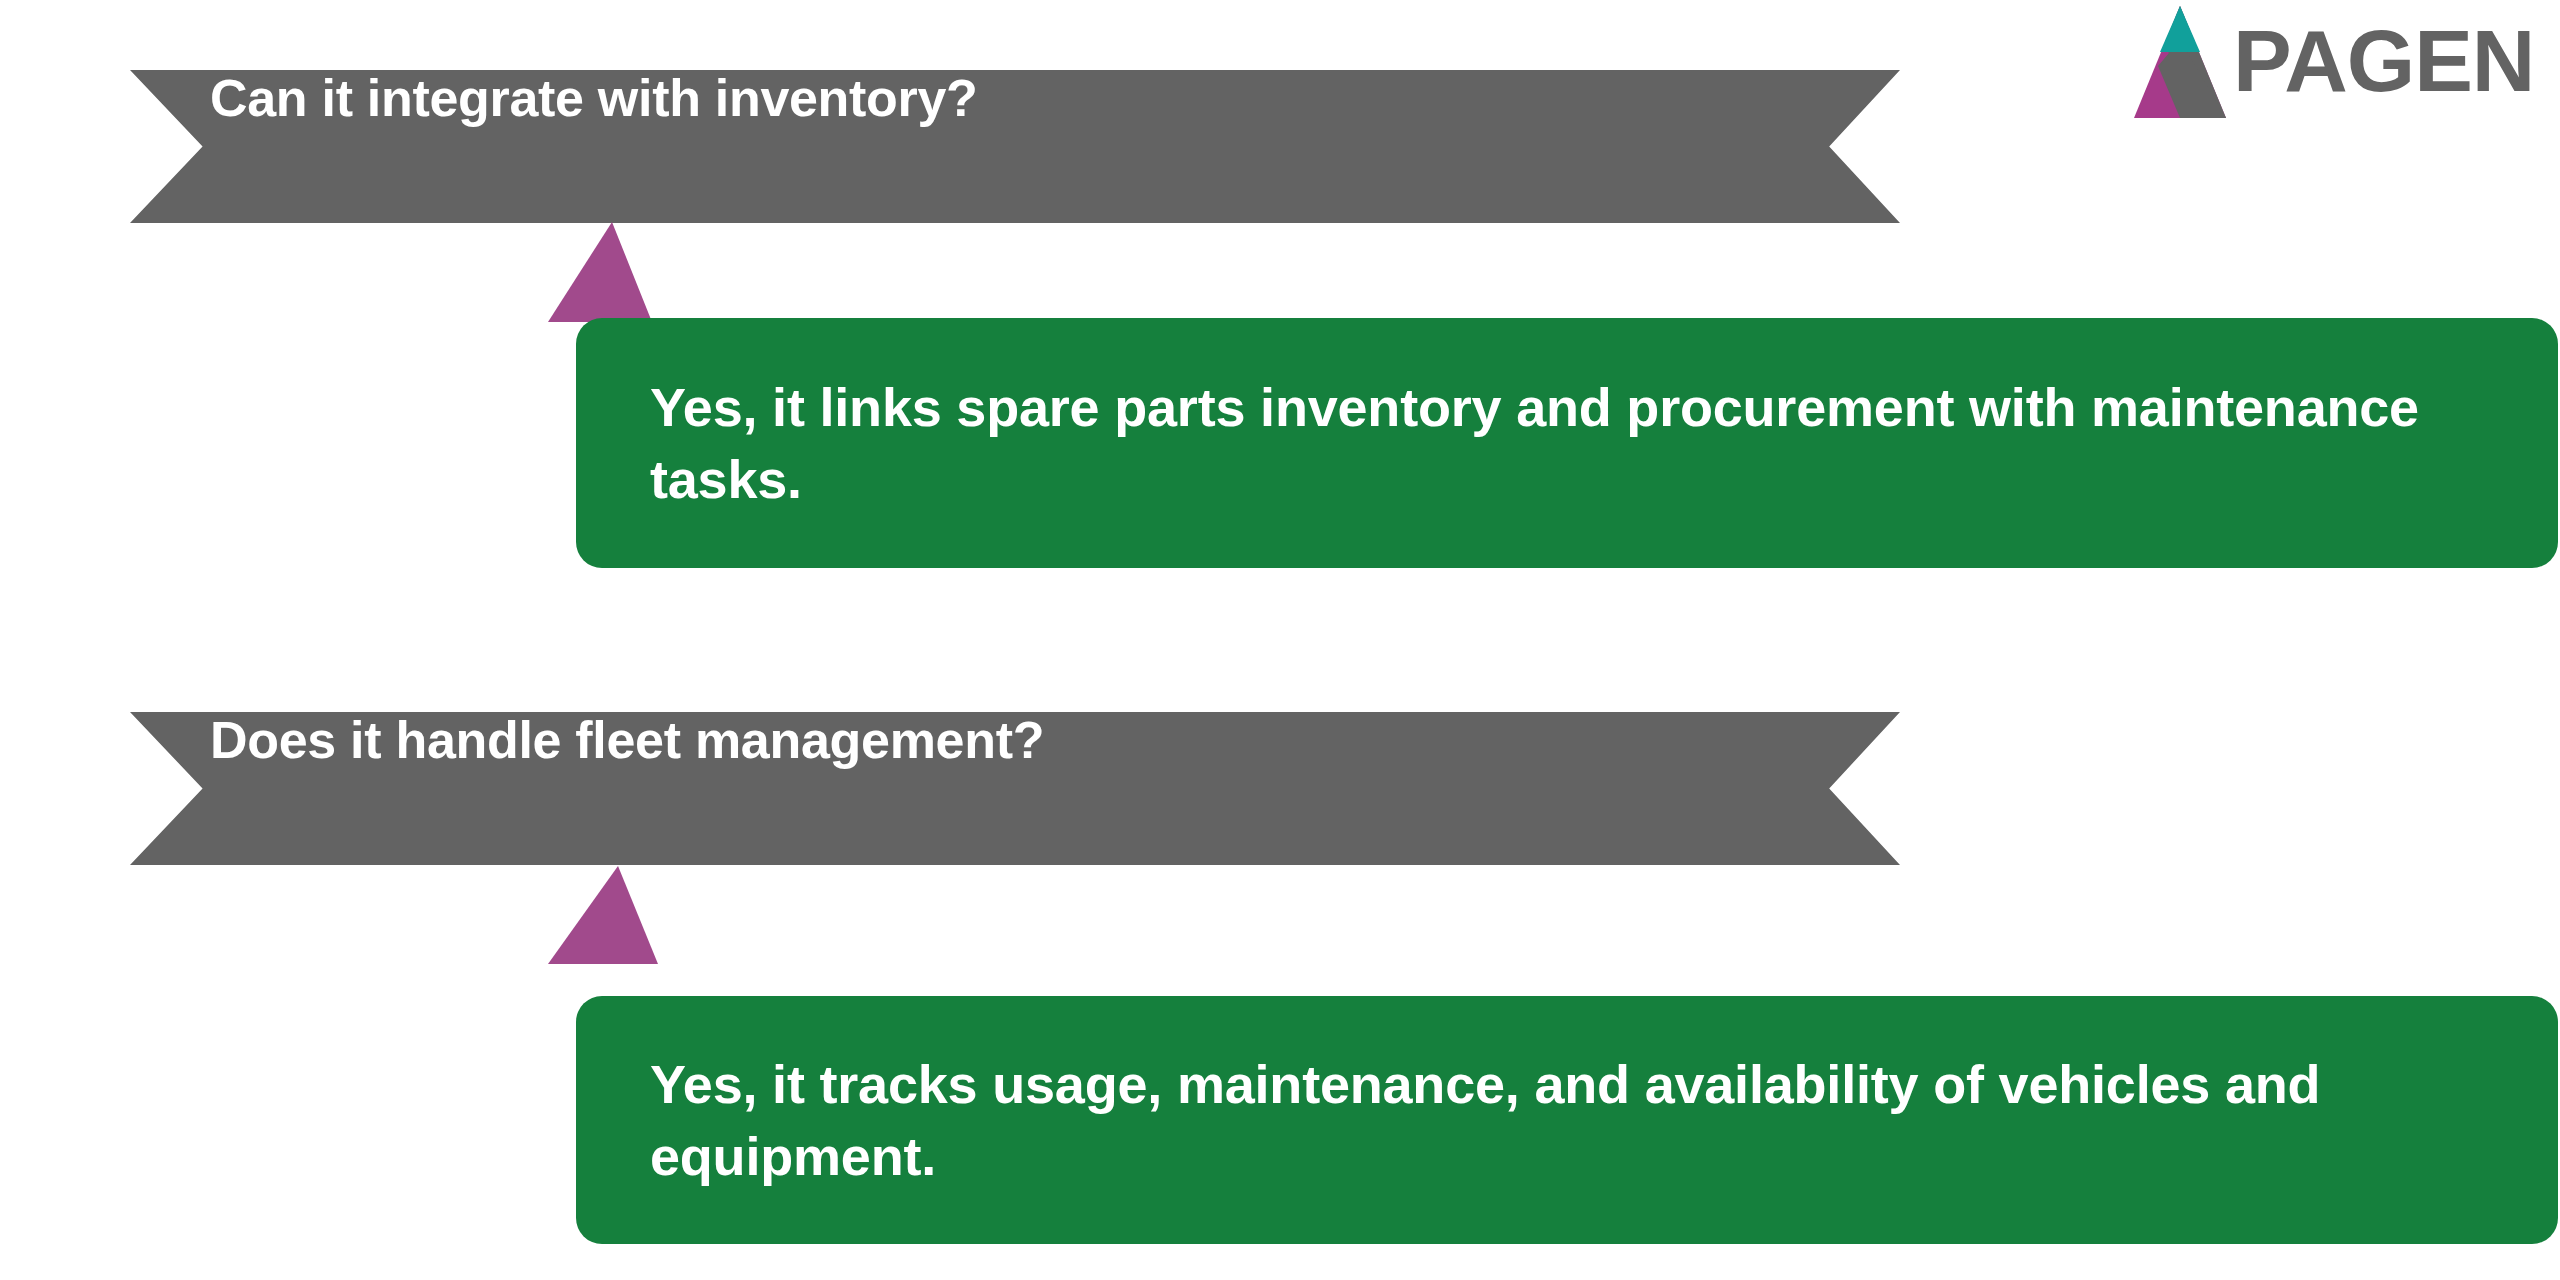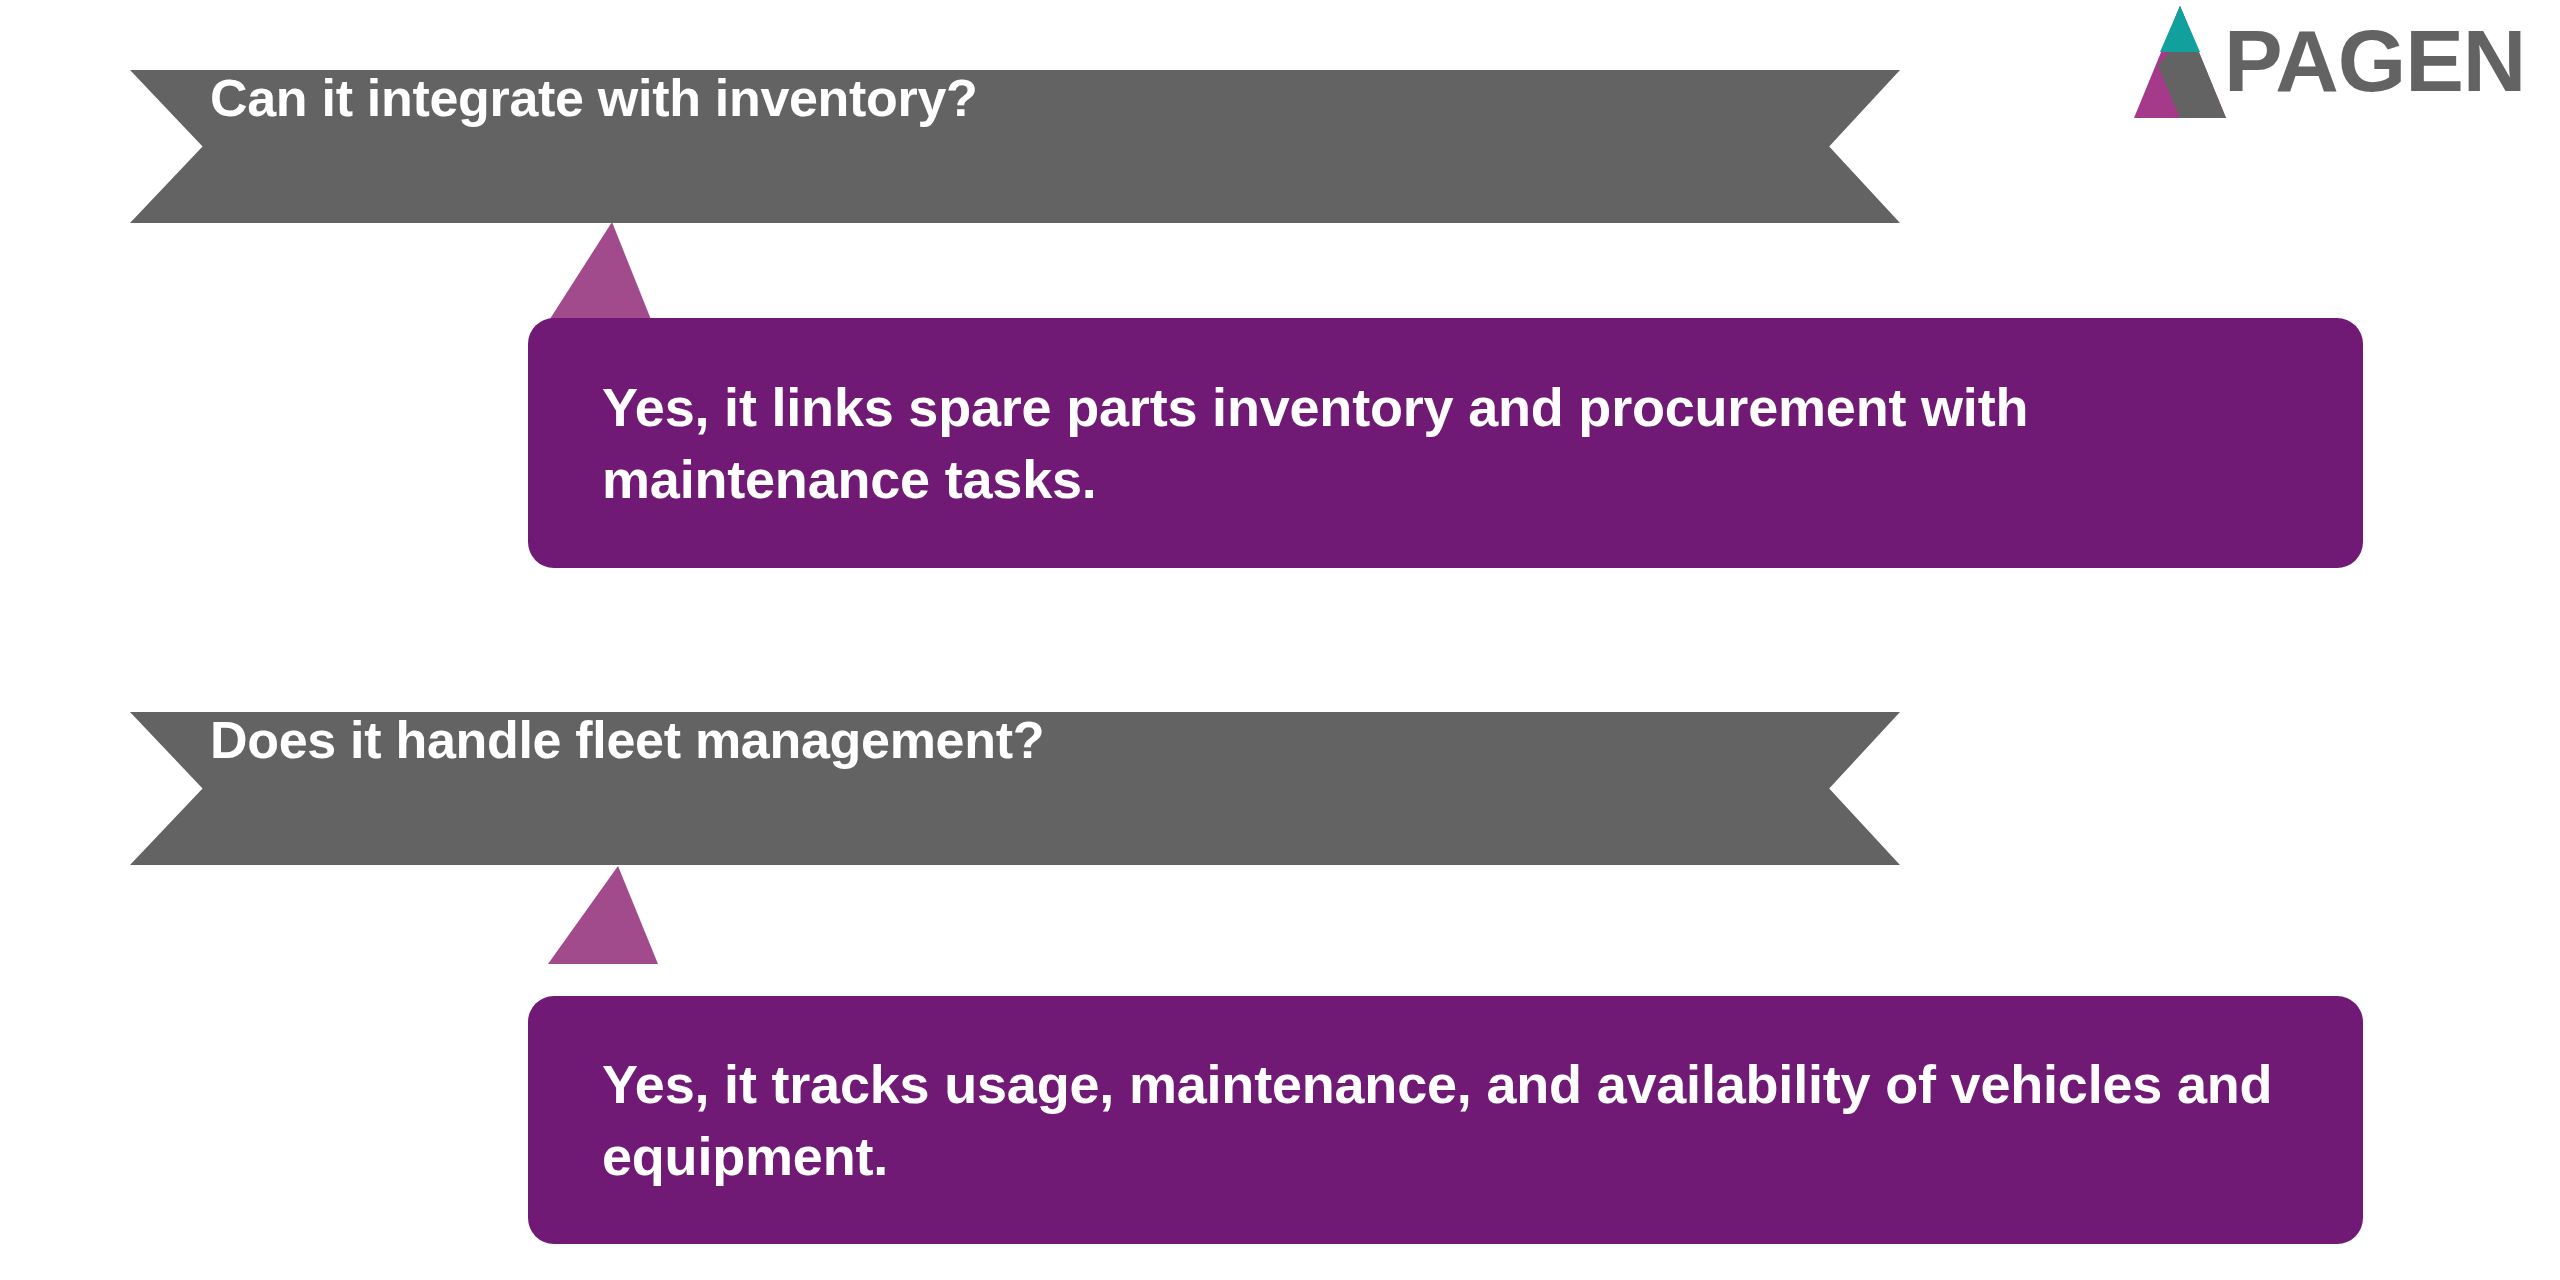--- a/index.html
+++ b/index.html
@@ -26,21 +26,21 @@
 
   
   .logo {
     position: absolute;
     left: 2134px;
     top: 4px;
     width: 412px;
     height: 116px;
     display: flex;
     align-items: center;
-    gap: 4px;
+    gap: 13px;
   }
   .logo-mark {
     width: 92px;
     height: 112px;
     display: block;
     flex: 0 0 auto;
   }
   .logo-word {
     font-family: "Liberation Sans", sans-serif;
     font-weight: bold;
@@ -84,23 +84,23 @@
     font-size: 52px;
     line-height: 1.1;
     letter-spacing: -0.3px;
     padding-left: 80px;
     white-space: nowrap;
   }
 
   
   .answer-bubble {
     position: absolute;
-    left: 528px;
-    width: 1835px;
-    background: #701a75;
+    left: 576px;
+    width: 1982px;
+    background: #15803d;
     border-radius: 26px;
     box-sizing: border-box;
     display: flex;
     align-items: center;
   }
   .answer-text {
     color: #ffffff;
     font-family: "Liberation Sans", sans-serif;
     font-weight: bold;
     font-size: 54px;

